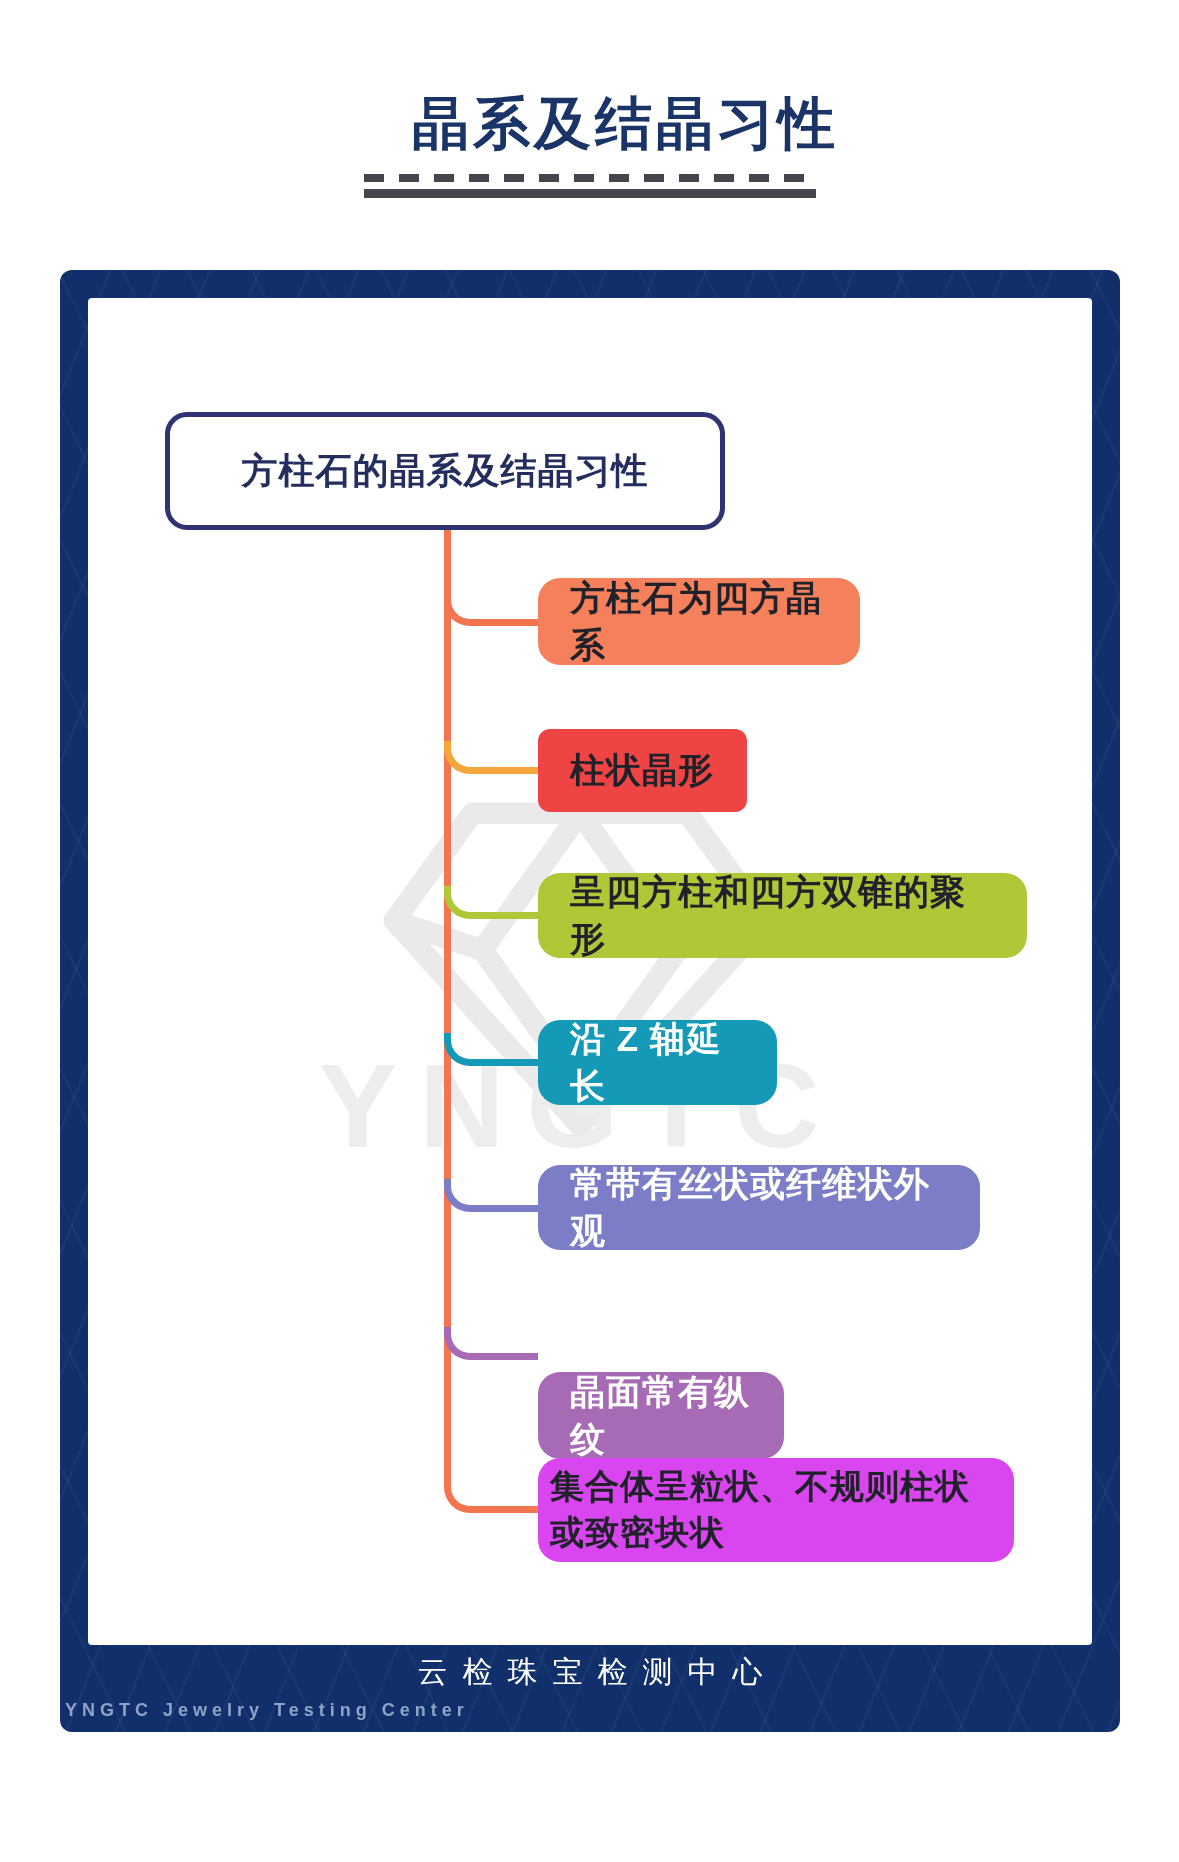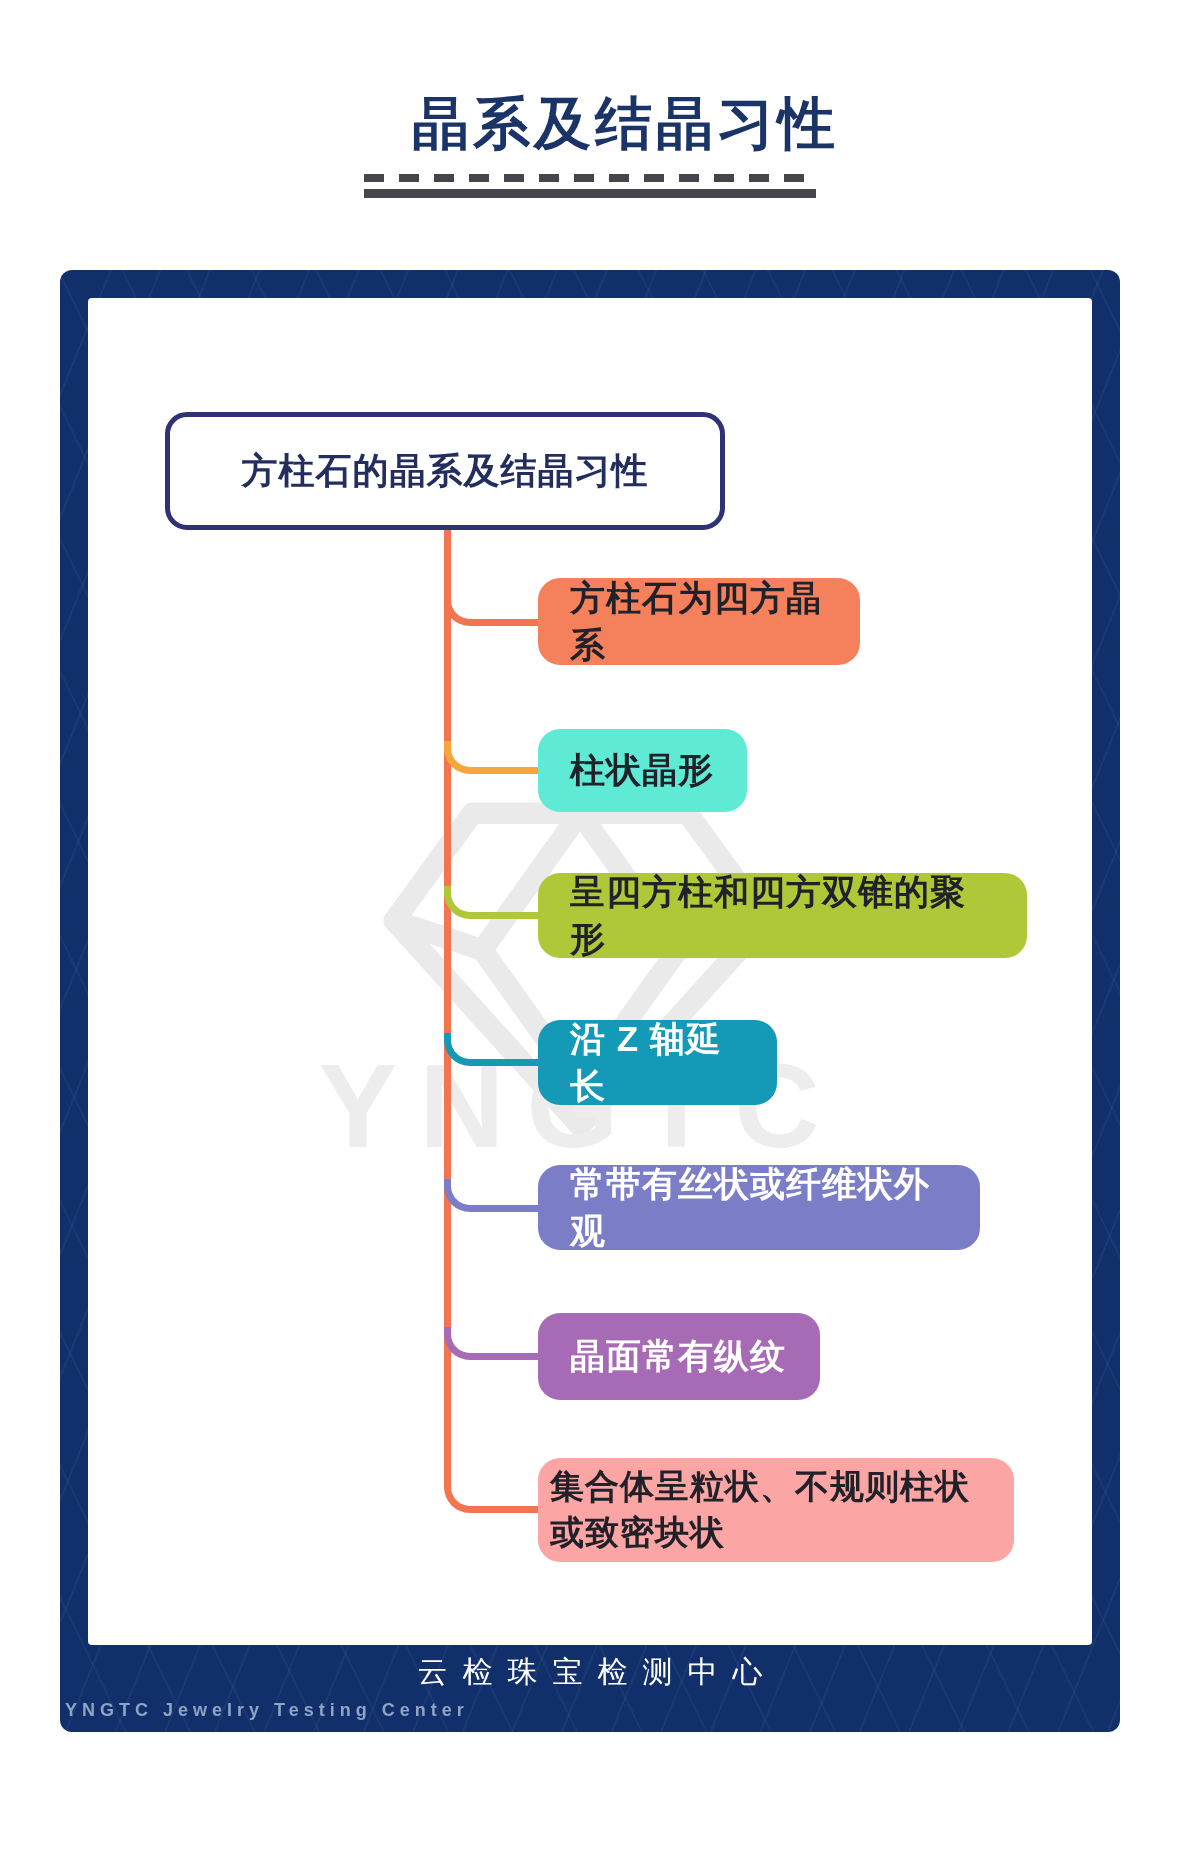--- a/index.html
+++ b/index.html
@@ -47,21 +47,21 @@
   .e5{top:1179px} .e6{top:1327px} .e7{top:1480px}
 
   
   .pill { position:absolute; left:538px; z-index:4; display:flex; align-items:center;
     border-radius:22px; padding:0 32px; font-size:35px; font-weight:bold; letter-spacing:1px; }
   .p1{top:578px; width:322px; height:87px}
   .p2{top:729px; width:209px; height:83px}
   .p3{top:873px; width:489px; height:85px}
   .p4{top:1020px; width:239px; height:85px}
   .p5{top:1165px; width:442px; height:85px}
-  .p6{top:1313px; width:282px; height:87px}
+  .p6{top:1372px; width:246px; height:87px}
   .p7{top:1458px; width:476px; height:104px; font-size:34px; line-height:1.35; padding:6px 32px}
 
   
   .footer-cn { position:absolute; left:60px; top:1652px; width:1060px; z-index:5;
     text-align:center; font-size:30px; font-weight:500; color:#ffffff;
     letter-spacing:15px; text-indent:15px; }
   .footer-en { position:absolute; left:60px; top:1700px; width:1060px; z-index:5;
     text-align:left; font-size:18px; font-weight:bold; color:#8FA4C5;
     letter-spacing:5px; text-indent:5px; }
 </style>
@@ -89,23 +89,23 @@
   <div class="trunk" style="background: rgb(243, 116, 78);"></div>
   <div class="elbow e1" style="border-color: rgb(243, 116, 78);"></div>
   <div class="elbow e2" style="border-color: rgb(245, 167, 59);"></div>
   <div class="elbow e3" style="border-color: rgb(175, 200, 56);"></div>
   <div class="elbow e4" style="border-color: rgb(20, 153, 182);"></div>
   <div class="elbow e5" style="border-color: rgb(123, 126, 198);"></div>
   <div class="elbow e6" style="border-color: rgb(167, 107, 181);"></div>
   <div class="elbow e7" style="border-color: rgb(243, 116, 78);"></div>
 
   <div class="pill p1" style="background: rgb(245, 129, 92); color: rgb(33, 33, 41);">方柱石为四方晶系</div>
-  <div class="pill p2" style="background: #5eead4; color: rgb(33, 33, 41);">柱状晶形</div>
+  <div class="pill p2" style="background: #ef4444; color: rgb(33, 33, 41); border-radius: 12px;">柱状晶形</div>
   <div class="pill p3" style="background: rgb(175, 200, 56); color: rgb(33, 33, 41);">呈四方柱和四方双锥的聚形</div>
   <div class="pill p4" style="background: rgb(20, 153, 182); color: rgb(255, 255, 255);">沿 Z 轴延长</div>
   <div class="pill p5" style="background: rgb(123, 126, 198); color: rgb(255, 255, 255);">常带有丝状或纤维状外观</div>
   <div class="pill p6" style="background: rgb(167, 107, 181); color: rgb(255, 255, 255);">晶面常有纵纹</div>
-  <div class="pill p7" style="background: #fca5a5; color: rgb(33, 33, 41); padding-left: 12px;">集合体呈粒状、不规则柱状或致密块状</div>
+  <div class="pill p7" style="background: #d946ef; color: rgb(33, 33, 41); padding-left: 12px;">集合体呈粒状、不规则柱状或致密块状</div>
 
   <div class="footer-cn">云检珠宝检测中心</div>
   <div class="footer-en">YNGTC Jewelry Testing Center</div>
 
 </div>
 
 </body></html>

